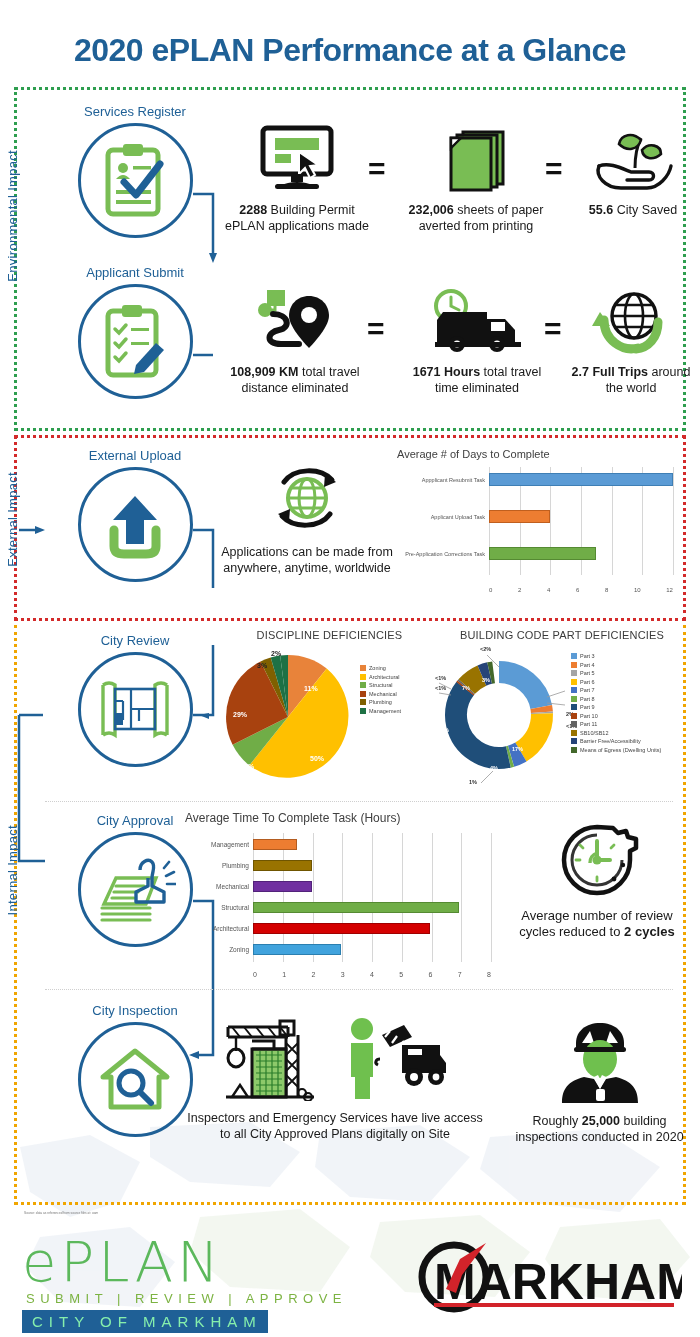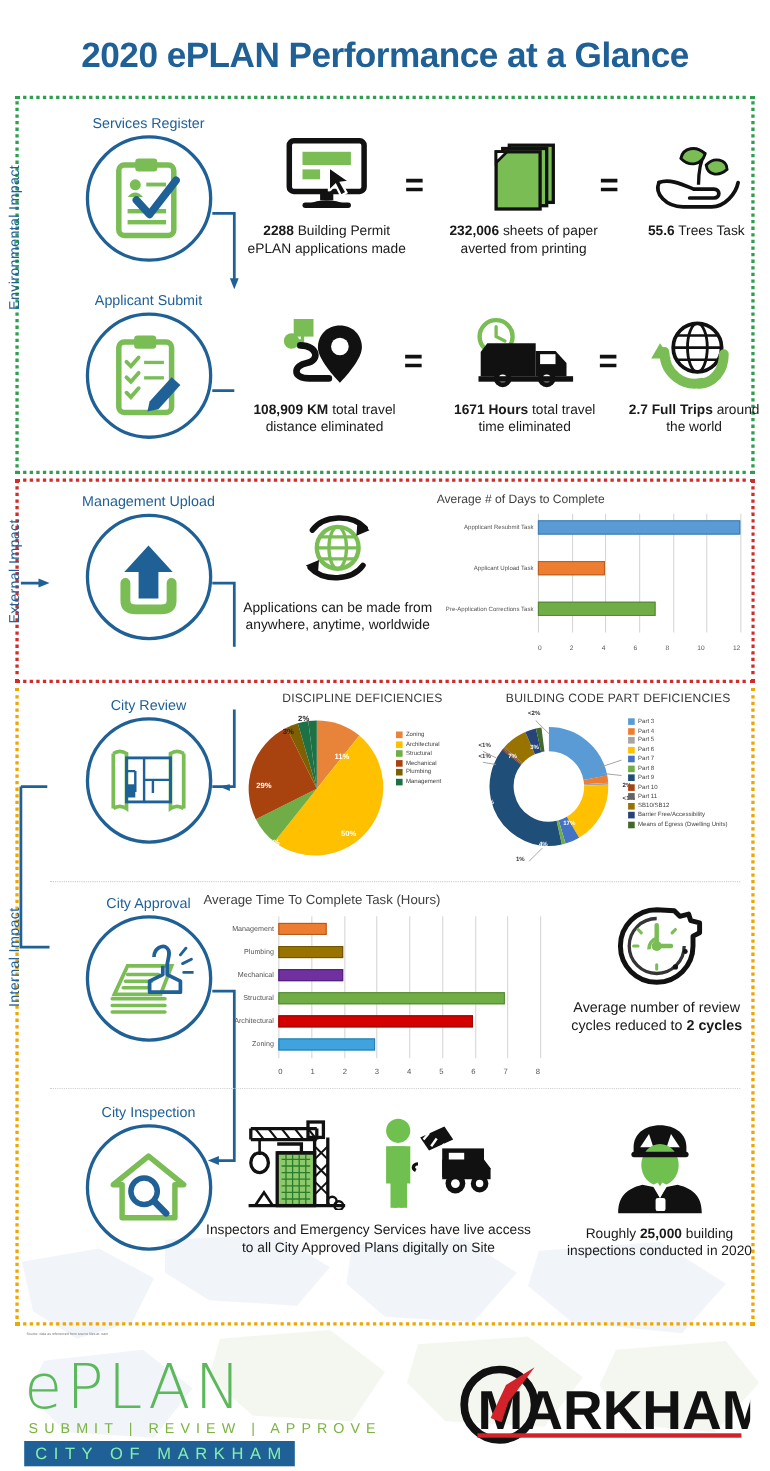--- a/index.html
+++ b/index.html
@@ -201,21 +201,21 @@
         <svg width="84" height="72" viewBox="0 0 84 72">
           <path d="M44 44 C44 30 46 22 50 14" fill="none" stroke="#111" stroke-width="3"></path>
           <path d="M50 16 C42 8 30 10 28 20 C36 28 47 26 50 16 Z" fill="#79bd54" stroke="#111" stroke-width="2.6"></path>
           <path d="M51 26 C58 18 70 21 70 30 C62 37 52 35 51 26 Z" fill="#79bd54" stroke="#111" stroke-width="2.6"></path>
           <path d="M8 42 C18 38 30 44 40 48 L58 48 C64 48 64 56 58 56 L36 56" fill="none" stroke="#111" stroke-width="3.4" stroke-linecap="round"></path>
           <path d="M8 42 C4 52 14 64 30 64 L56 64 C68 64 78 52 80 42" fill="none" stroke="#111" stroke-width="3.4" stroke-linecap="round"></path>
         </svg>
       </div>
       <div class="cap">
         <b>55.6</b>
-        <span>Trees Task</span>
+        <span>City Saved</span>
       </div>
     </div>
 
     <div class="stat" style="left:198px; top:190px; width:160px;">
       <div class="icon">
         <svg width="88" height="72" viewBox="0 0 88 72">
           <rect x="16" y="4" width="18" height="16" fill="#79bd54"></rect>
           <circle cx="14" cy="24" r="7" fill="#79bd54"></circle>
           <path d="M14 24 L24 24 L24 14" fill="none" stroke="#79bd54" stroke-width="3"></path>
           <path d="M22 28 C38 28 40 42 28 44 C16 46 14 58 30 58 L48 58" fill="none" stroke="#111" stroke-width="6" stroke-linecap="round"></path>
@@ -269,21 +269,21 @@
         <b>2.7 Full Trips</b>
         <span>around the world</span>
       </div>
     </div>
   </div>
 
   <div class="section sec-ext">
     <div class="side-label" style="top:34px;">External Impact</div>
 
     <div class="node" style="left:38px; top:10px;">
-      <div class="node-label">Management Upload</div>
+      <div class="node-label">External Upload</div>
       <div class="circle">
         <svg width="70" height="70" viewBox="0 0 70 70">
           <path d="M35 6 L57 30 L44 30 L44 54 L26 54 L26 30 L13 30 Z" fill="#1f6096"></path>
           <path d="M14 40 L14 56 C14 62 18 64 24 64 L46 64 C52 64 56 62 56 56 L56 40" fill="none" stroke="#79bd54" stroke-width="9" stroke-linecap="round"></path>
         </svg>
       </div>
     </div>
 
     <svg class="flow" width="220" height="186">
       <path d="M2 92 L22 92" fill="none" stroke="#1f6096" stroke-width="2.5"></path>

